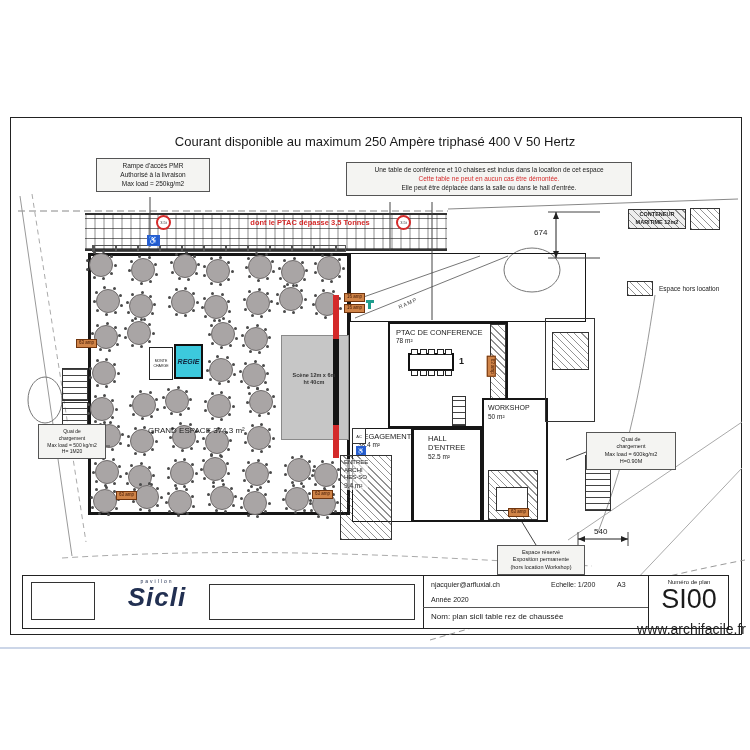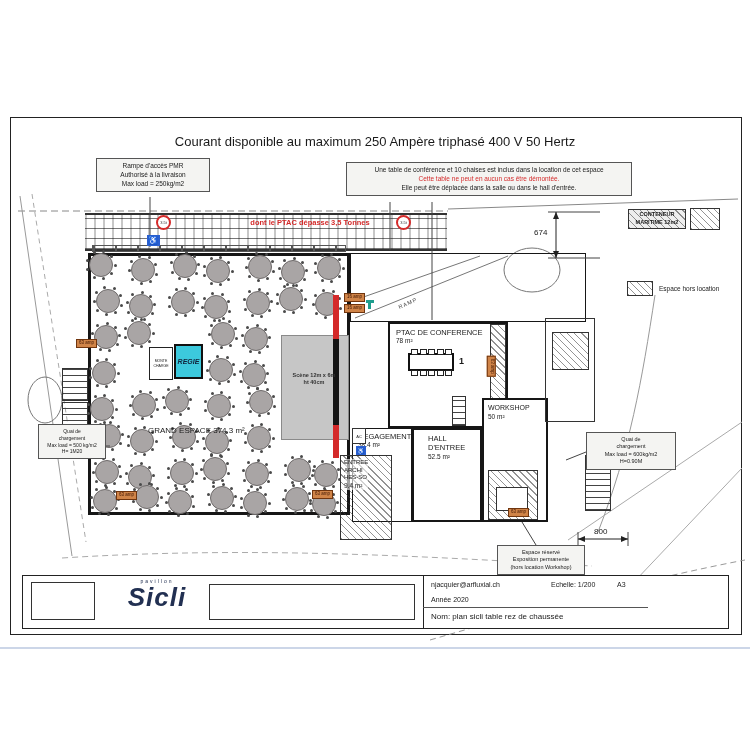--- a/index.html
+++ b/index.html
@@ -208,38 +208,43 @@
     <polygon points="556,212 553,219 559,219" fill="#222"></polygon>
     <polygon points="556,258 553,251 559,251" fill="#222"></polygon>
 
     <line x1="578" y1="532" x2="578" y2="546" stroke="#444" stroke-width="1"></line>
     <line x1="628" y1="532" x2="628" y2="546" stroke="#444" stroke-width="1"></line>
     <line x1="578" y1="539" x2="628" y2="539" stroke="#222" stroke-width="1"></line>
     <polygon points="578,539 585,536 585,542" fill="#222"></polygon>
     <polygon points="628,539 621,536 621,542" fill="#222"></polygon>
   </svg>
   <div class="abs lbl" style="left:534px;top:228px;font-size:8px;">674</div>
-  <div class="abs lbl" style="left:594px;top:527px;font-size:8px;">800</div>
+  <div class="abs lbl" style="left:594px;top:527px;font-size:8px;">540</div>
 
   <div class="abs frame" style="left:22px;top:575px;width:705px;height:52px;background:#fff;z-index:8;">
     <div class="abs thinroom" style="left:8px;top:6px;width:64px;height:38px;"></div>
     <div class="abs" style="left:86px;top:2px;width:96px;text-align:center;color:#223052;">
       <div style="font-size:5px;letter-spacing:2px;">pavillon</div>
       <div style="font-size:26px;font-weight:900;font-style:italic;line-height:1;letter-spacing:1px;">Sicli</div>
     </div>
     <div class="abs thinroom" style="left:186px;top:8px;width:206px;height:36px;"></div>
     <div class="abs" style="left:400px;top:0;width:1px;height:52px;background:#222;"></div>
     <div class="abs tb-text" style="left:408px;top:5px;">njacquier@arfluxial.ch</div>
     <div class="abs tb-text" style="left:528px;top:5px;">Echelle: 1/200</div>
     <div class="abs tb-text" style="left:594px;top:5px;">A3</div>
     <div class="abs tb-text" style="left:408px;top:20px;">Année 2020</div>
     <div class="abs" style="left:400px;top:31px;width:225px;height:1px;background:#555;"></div>
     <div class="abs tb-text" style="left:408px;top:36px;font-size:8px;">Nom: plan sicli table rez de chaussée</div>
-  </div>
-
+    <div class="abs" style="left:625px;top:0;width:80px;height:52px;border-left:1px solid #222;text-align:center;">
+      <div style="font-size:6px;margin-top:3px;">Numéro de plan</div>
+      <div style="font-size:27px;line-height:1.1;">SI00</div>
+    </div>
+  </div>
+
+  <div class="abs" style="left:600px;top:621px;width:146px;text-align:right;font-size:14px;color:#222;z-index:9;">www.archifacile.fr</div>
   <div class="abs" style="left:0;top:647px;width:750px;height:2px;background:#ccd6e8;"></div>
 
 <div class="tbl" style="left: 89px; top: 253px; width: 22px; height: 22px;">
       <div class="dot" style="left: 23.5px; top: 9.5px;"></div>
       <div class="dot" style="left: 20.2246px; top: 18.499px;"></div>
       <div class="dot" style="left: 11.9311px; top: 23.2873px;"></div>
       <div class="dot" style="left: 2.5px; top: 21.6244px;"></div>
       <div class="dot" style="left: -3.6557px; top: 14.2883px;"></div>
       <div class="dot" style="left: -3.6557px; top: 4.71172px;"></div>
       <div class="dot" style="left: 2.5px; top: -2.62436px;"></div>

